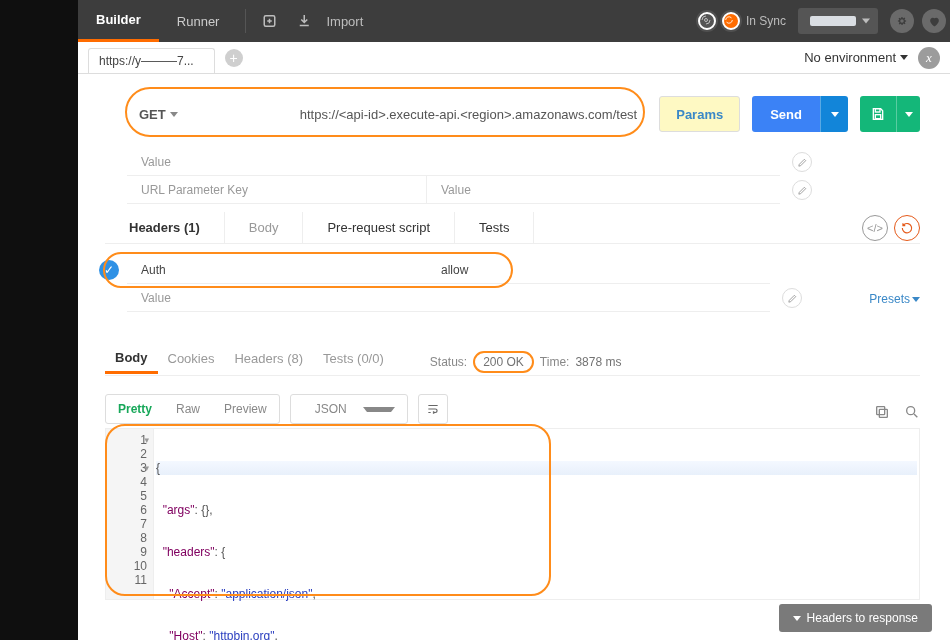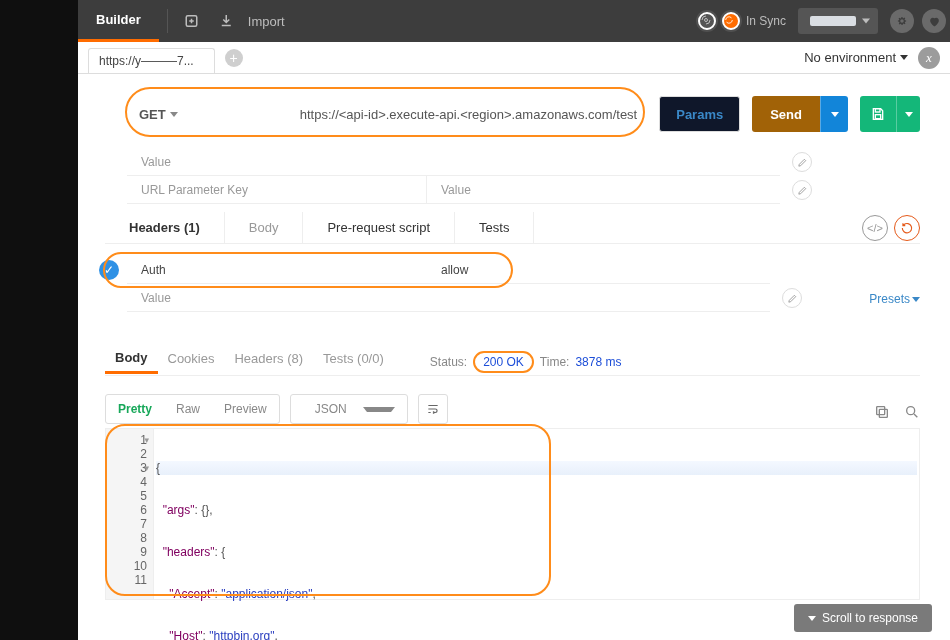--- a/index.html
+++ b/index.html
@@ -25,23 +25,23 @@
   .tab-chip { height: 26px; border: 1px solid #ddd; border-bottom: none; border-radius: 3px 3px 0 0; padding: 0 20px 0 10px; display: flex; align-items: center; font-size: 12px; color: #444; margin-right: 10px; margin-top: 6px; }
   .plus-circle { width: 18px; height: 18px; border-radius: 50%; background: #cfcfcf; color: #fff; display: flex; align-items: center; justify-content: center; font-size: 14px; }
   .env-select { margin-left: auto; margin-right: 10px; font-size: 13px; color: #333; display: flex; align-items: center; gap: 4px; }
   .env-x { width: 22px; height: 22px; border-radius: 50%; background: #9c9c9c; color: #fff; font-style: italic; display: flex; align-items: center; justify-content: center; font-size: 13px; font-family: serif; }
 
   
   .request-line { position: absolute; left: 127px; right: 30px; top: 92px; height: 44px; display: flex; align-items: center; gap: 12px; }
   .callout-request { position: absolute; left: 125px; top: 87px; width: 520px; height: 50px; border: 2px solid #ff8c1a; border-radius: 26px; pointer-events: none; }
   .method-box { width: 70px; font-size: 13px; font-weight: 600; color: #555; display: flex; align-items: center; gap: 4px; padding-left: 12px; }
   .url-input { flex: 1; border: 1px solid #ddd; border-radius: 3px; height: 36px; padding: 0 10px; font-size: 13px; color: #555; }
-  .params-btn { border: 1px solid #ddd; border-radius: 3px; height: 36px; padding: 0 16px; background: #0f172a; color: #3a88c7; font-size: 13px; font-weight: 600; }
+  .params-btn { border: 1px solid #ddd; border-radius: 3px; height: 36px; padding: 0 16px; background: #fef9c3; color: #3a88c7; font-size: 13px; font-weight: 600; }
   .send-block { display: flex; }
-  .send-btn { background: #a16207; color: #fff; border: none; height: 36px; padding: 0 18px; font-weight: 600; font-size: 13px; border-radius: 3px 0 0 3px; }
+  .send-btn { background: #3b82f6; color: #fff; border: none; height: 36px; padding: 0 18px; font-weight: 600; font-size: 13px; border-radius: 3px 0 0 3px; }
   .send-caret { background: #1285d9; color: #fff; border: none; height: 36px; width: 28px; border-left: 1px solid rgba(255,255,255,0.3); border-radius: 0 3px 3px 0; display: flex; align-items: center; justify-content: center; }
   .save-block { display: flex; position: relative; }
   .save-btn { background: #14b779; color: #fff; border: none; height: 36px; width: 36px; border-radius: 3px 0 0 3px; display: flex; align-items: center; justify-content: center; }
   .save-caret { background: #14b779; color: #fff; border: none; height: 36px; width: 24px; border-left: 1px solid rgba(255,255,255,0.3); border-radius: 0 3px 3px 0; display: flex; align-items: center; justify-content: center; }
 
   
   .kv-block { position: absolute; left: 127px; right: 170px; font-size: 12px; color: #999; }
   .kv-row { display: flex; height: 28px; align-items: center; border-bottom: 1px solid #eee; position: relative; }
   .kv-key { width: 300px; padding-left: 14px; border-right: 1px solid #eee; height: 100%; display: flex; align-items: center; }
   .kv-val { flex: 1; padding-left: 14px; height: 100%; display: flex; align-items: center; }
@@ -59,21 +59,21 @@
   
   .callout-header { position: absolute; left: 103px; top: 252px; width: 410px; height: 36px; border: 2px solid #ff8c1a; border-radius: 20px; pointer-events: none; }
   .check-bubble { width: 20px; height: 20px; border-radius: 50%; background: #2f91e5; color: #fff; display: flex; align-items: center; justify-content: center; font-size: 12px; margin-left: -28px; margin-right: 8px; }
   .presets-link { position: absolute; right: 30px; top: 292px; font-size: 12px; color: #3a88c7; display: flex; align-items: center; gap: 2px; }
 
   
   .resp-header { position: absolute; left: 105px; right: 30px; top: 348px; height: 28px; display: flex; align-items: center; border-bottom: 1px solid #eee; font-size: 13px; }
   .resp-tab { padding: 0 10px 6px 10px; color: #999; cursor: pointer; }
   .resp-tab.active { color: #333; border-bottom: 3px solid #ff6c00; font-weight: 600; }
   .status-block { margin-left: 36px; font-size: 12px; color: #888; display: flex; align-items: center; gap: 6px; }
-  .status-block .txt-green { color: #1d4ed8; text-align: right; }
+  .status-block .txt-green { color: #737373; text-align: right; }
   .callout-status { border: 2px solid #ff8c1a; border-radius: 12px; padding: 2px 8px; }
 
   
   .viewer-controls { position: absolute; left: 105px; right: 30px; top: 390px; height: 34px; display: flex; align-items: flex-end; gap: 10px; }
   .btn-grp { border: 1px solid #ddd; border-radius: 3px; height: 30px; display: flex; align-items: center; }
   .btn-grp span { padding: 0 12px; font-size: 12px; color: #888; cursor: pointer; }
   .btn-grp span.active { color: #18a85a; font-weight: 600; }
   .viewer-right { margin-left: auto; display: flex; gap: 14px; color: #888; }
 
   
@@ -94,20 +94,21 @@
 
   .chev-down { width: 0; height: 0; border-left: 4px solid transparent; border-right: 4px solid transparent; border-top: 5px solid currentColor; display: inline-block; }
 </style>
 </head>
 <body>
 
 <div class="left-gutter"></div>
 
 <div class="top-bar">
   <div class="top-tab active">Builder</div>
+  <div class="top-tab">Runner</div>
   <div class="top-divider"></div>
   <span class="top-icon">
     <svg viewBox="0 0 24 24" width="18" height="18" stroke="#bdbdbd" stroke-width="2" fill="none">
         <rect x="3" y="5" width="14" height="14" rx="2"></rect>
         <path d="M10 9v6M7 12h6"></path>
       </svg>
   </span>
   <span class="top-icon">
     <svg viewBox="0 0 24 24" width="18" height="18" stroke="#bdbdbd" stroke-width="2" fill="none">
         <path d="M11 4v10M7 10l4 4 4-4M5 18h12"></path>
@@ -309,14 +310,14 @@
     
     
     
     
   </div>
 </div>
 <div class="callout-code"></div>
 
 <button class="scroll-btn">
   <span class="chev-down" style="color:#fff;"></span>
-  <span>Scroll to response</span>
+  <span>Headers to response</span>
 </button>
 
 </body></html>

